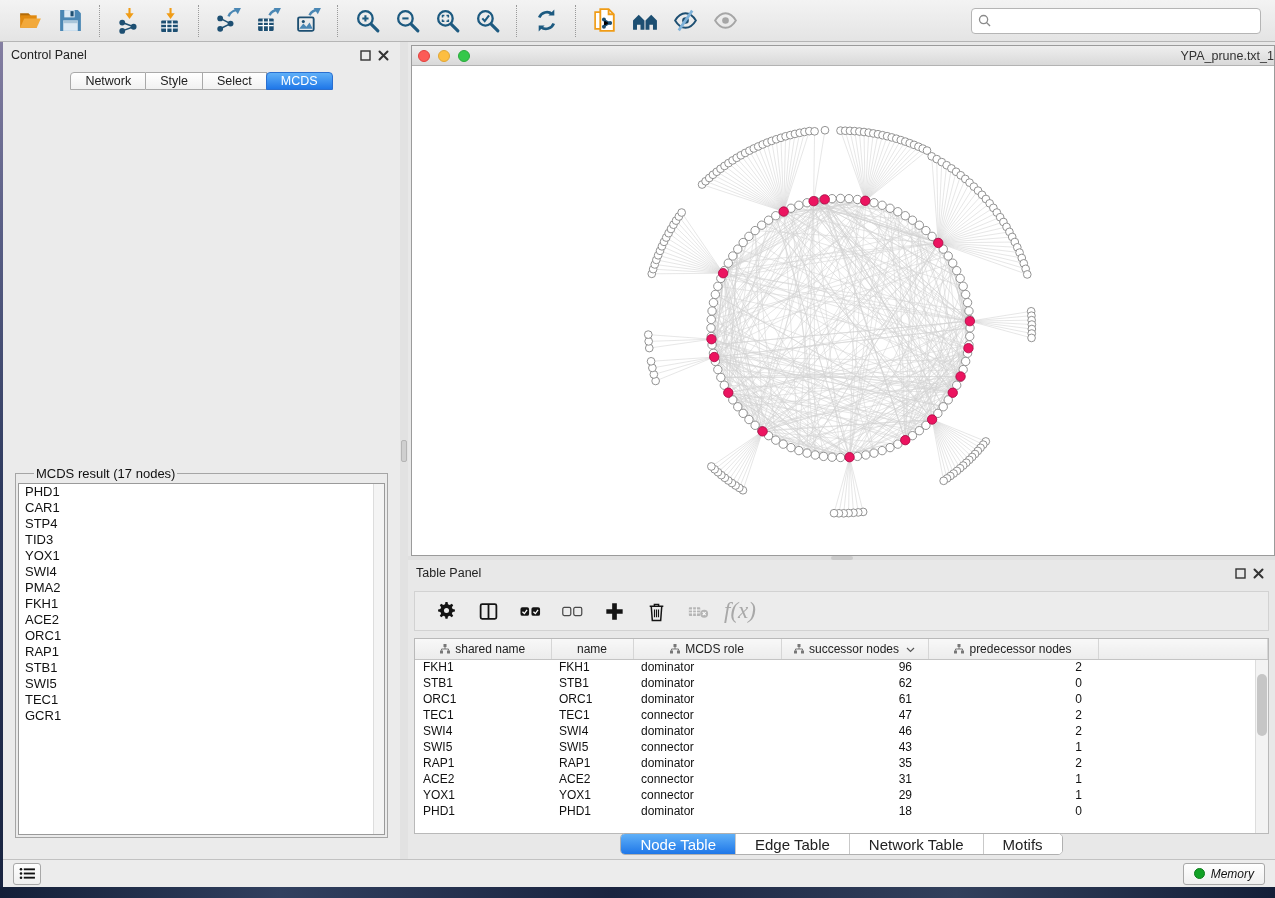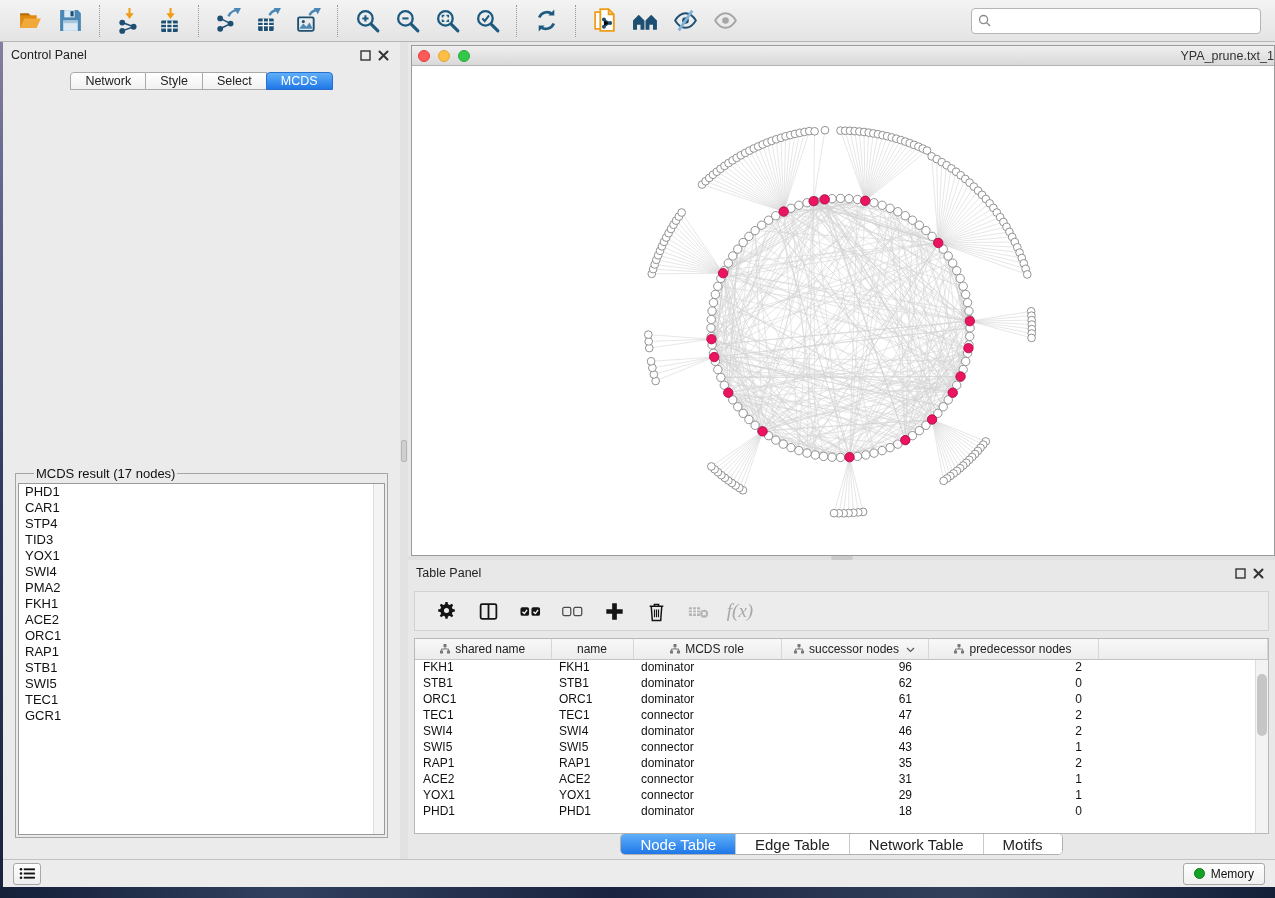--- a/index.html
+++ b/index.html
@@ -80,21 +80,21 @@
     background:#c9c9c9;border-radius:2px;}
 
   
   #table-panel{position:absolute;left:0;right:0;top:518px;bottom:0;background:#e8e8e8;}
   #tp-toolbar{margin:5px 6px 0 6px;height:40px;background:#ececec;border:1px solid #d2d2d2;
     display:flex;align-items:center;padding:0 14px;gap:8px;}
   .tpt-btn{width:34px;height:30px;border:none;background:transparent;display:flex;align-items:center;
     justify-content:center;cursor:pointer;padding:0;}
   .tpt-btn svg{width:21px;height:21px;}
   .tpt-btn.disabled{cursor:default;}
-  .fx{font-family:"Liberation Serif",serif;font-style:italic;font-size:19px;color:#a8a8a8;}
+  .fx{font-family:"Liberation Serif",serif;font-style:italic;font-size:23px;color:#a8a8a8;}
   #table-wrap{position:absolute;left:6px;right:6px;top:78px;height:196px;background:#fff;
     border:1px solid #b9b9b9;overflow:hidden;}
   table{border-collapse:collapse;width:100%;table-layout:fixed;}
   thead th{height:20px;background:linear-gradient(#f8f8f8,#ececec);border-bottom:1px solid #c4c4c4;
     border-right:1px solid #d6d6d6;font-weight:normal;font-size:12px;color:#222;text-align:center;
     padding:0 4px;white-space:nowrap;overflow:hidden;cursor:pointer;}
   thead th .hicon{vertical-align:-1px;margin-right:5px;}
   thead th .sort{margin-left:7px;}
   tbody td{height:16px;font-size:12px;color:#111;padding:0 8px;white-space:nowrap;overflow:hidden;}
   tbody td.num{text-align:right;padding-right:16px;}
@@ -107,21 +107,21 @@
   .tp-tab:first-child{border-left:none;}
   .tp-tab.active{background:linear-gradient(#5fb0f8,#1f77e8);color:#fff;}
 
   
   #status-bar{position:absolute;left:3px;right:0;top:859px;height:28px;background:#ececec;
     border-top:1px solid #c2c2c2;display:flex;align-items:center;padding:0 10px;}
   #list-btn{width:28px;height:22px;background:linear-gradient(#fff,#efefef);border:1px solid #a8a8a8;
     border-radius:3px;display:flex;align-items:center;justify-content:center;cursor:pointer;padding:0;}
   #memory-btn{margin-left:auto;height:22px;background:linear-gradient(#fff,#efefef);
     border:1px solid #a8a8a8;border-radius:3px;display:flex;align-items:center;gap:6px;
-    padding:0 10px;font-size:12px;color:#111;cursor:pointer;font-family:"Liberation Sans",sans-serif;}
+    padding:0 10px;font-size:12px;color:#111;cursor:pointer;font-family:"Liberation Sans",sans-serif;font-style:italic;}
   #memory-dot{width:11px;height:11px;border-radius:50%;background:#12a226;border:1px solid #0d7d1c;}
   #wallpaper-strip{position:absolute;left:0;right:0;top:887px;height:11px;
     background:linear-gradient(90deg,#141f38,#31405f 22%,#1a2440 48%,#32405c 75%,#141f38);}
 </style>
 </head>
 <body>
 
 <div id="toolbar">
   <span id="tb-icons" style="display:flex;align-items:center;">
       <button class="tb-btn">

